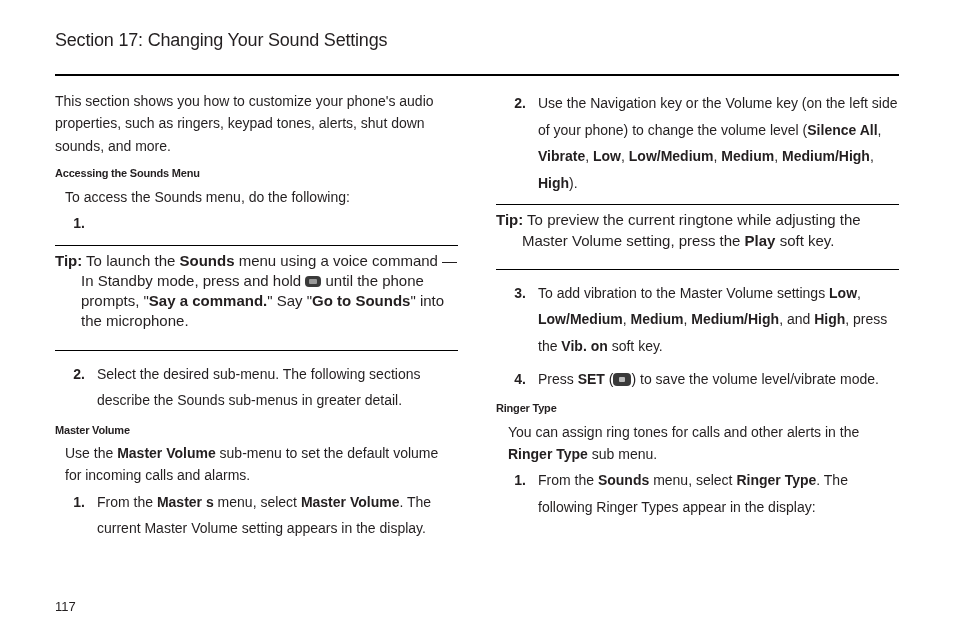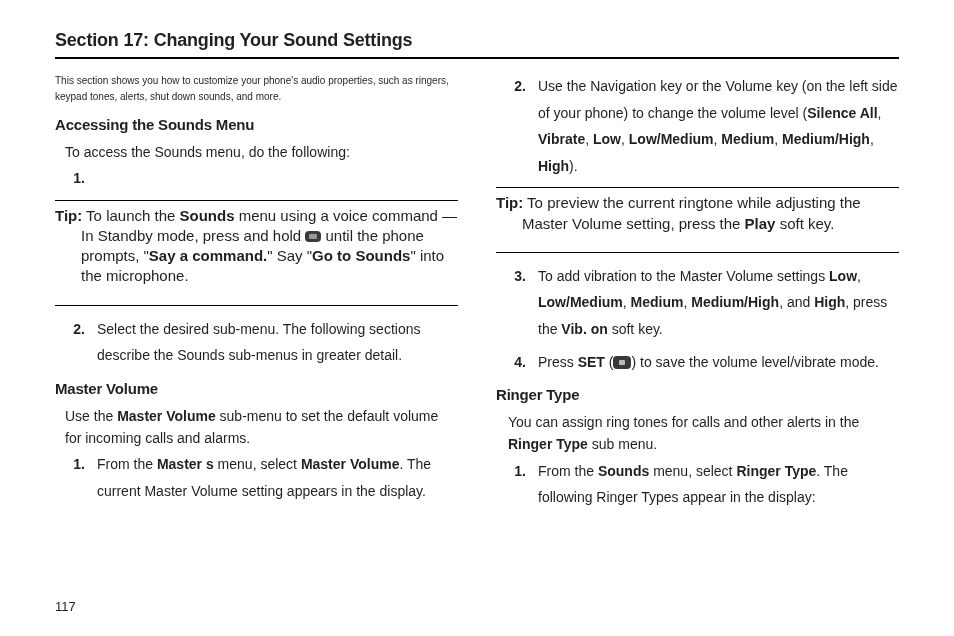--- a/index.html
+++ b/index.html
@@ -7,47 +7,47 @@
     width: 954px;
     height: 636px;
     background: #fff;
     font-family: Arial, Helvetica, sans-serif;
     color: #231f20;
     padding: 30px 55px 20px 55px;
     position: relative;
   }
   .section-title {
     font-size: 18px;
-    font-weight: 700;
+    font-weight: 400;
     letter-spacing: -0.2px;
-    margin-bottom: 6px;
+    margin-bottom: 23px;
     font-stretch: condensed;
   }
   .title-rule {
     border: none;
     border-top: 2px solid #000;
     margin: 0 0 14px 0;
   }
   .columns {
     display: flex;
     gap: 38px;
   }
   .col {
     width: 50%;
     font-size: 14px;
     line-height: 1.85;
   }
   .intro {
-    font-size: 10px;
+    font-size: 14px;
     line-height: 1.6;
     margin-bottom: 6px;
   }
   .subhead {
     font-weight: 900;
-    font-size: 15px;
+    font-size: 11px;
     margin: 6px 0 2px 0;
     letter-spacing: -0.2px;
   }
   .lead {
     font-size: 14px;
     margin: 0 0 2px 10px;
     line-height: 1.6;
   }
   ol.steps {
     list-style: none;

